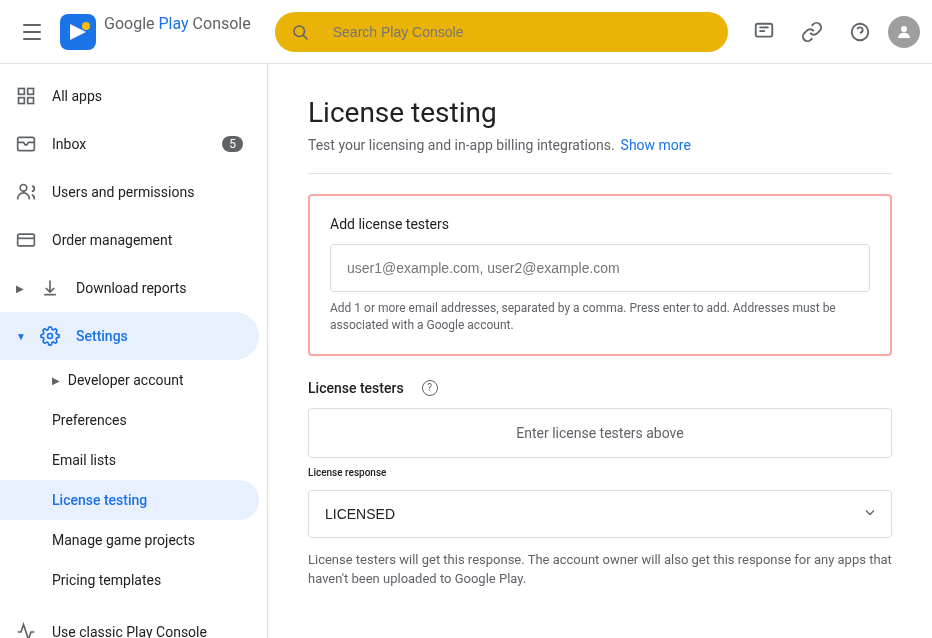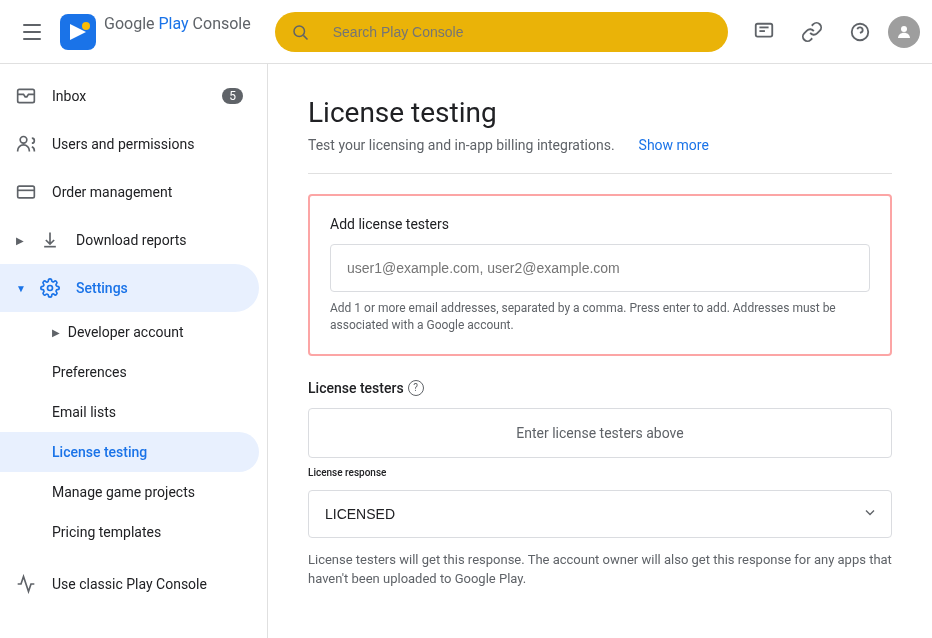--- a/index.html
+++ b/index.html
@@ -44,36 +44,36 @@
       display: flex; align-items: center; padding: 0 16px 0 52px; height: 40px; cursor: pointer; border-radius: 0 24px 24px 0; margin-right: 8px; color: #202124;
     }
     .nav-sub-item.active { background: #e8f0fe; color: #1a73e8; font-weight: 500; }
     .nav-sub-item .nav-label { font-size: 14px; }
 
     
     .main-content {
       flex: 1; overflow-y: auto; padding: 32px 40px;
     }
     .page-title { font-size: 28px; font-weight: 400; color: #202124; margin-bottom: 8px; }
-    .page-subtitle { font-size: 14px; color: #5f6368; margin-bottom: 4px; display: flex; align-items: flex-end; gap: 24px; }
+    .page-subtitle { font-size: 14px; color: #5f6368; margin-bottom: 4px; display: flex; align-items: flex-end; gap: 6px; }
     .show-more-link { color: #1a73e8; cursor: pointer; text-decoration: none; }
     .divider { border: none; border-top: 1px solid #e0e0e0; margin: 20px 0; }
 
     
     .section-box {
       border: 2px solid #fca5a5; border-radius: 4px; padding: 20px; margin-bottom: 24px;
     }
     .section-label { font-size: 14px; color: #202124; margin-bottom: 12px; }
     .email-input-field {
       width: 100%; border: 1px solid #dadce0; border-radius: 4px; padding: 12px 16px; font-size: 14px; color: #202124; outline: none; height: 48px;
     }
     .input-hint { font-size: 12px; color: #5f6368; margin-top: 8px; line-height: 1.4; }
 
     
-    .section-row { display: flex; align-items: center; gap: 4px; margin-bottom: 12px; }
+    .section-row { display: flex; align-items: center; gap: 18px; margin-bottom: 12px; }
     .section-title-text { font-size: 14px; color: #202124; font-weight: 500; }
     .help-icon { width: 16px; height: 16px; border-radius: 50%; border: 1.5px solid #5f6368; display: flex; align-items: center; justify-content: center; font-size: 10px; color: #5f6368; cursor: pointer; flex-shrink: 0; }
     .testers-placeholder-box {
       border: 1px solid #dadce0; border-radius: 4px; padding: 16px; text-align: center; color: #5f6368; font-size: 14px; margin-bottom: 9px;
     }
 
     
     .license-response-label { font-size: 10px; color: #202124; font-weight: 500; margin-bottom: 12px; }
     .select-wrapper { position: relative; }
     .select-wrapper select { width: 100%; border: 1px solid #dadce0; border-radius: 4px; padding: 12px 40px 12px 16px; font-size: 14px; color: #202124; appearance: none; background: #fff; cursor: pointer; height: 48px; outline: none; }
@@ -136,20 +136,31 @@
           <path d="M4 20c0-4 3.6-7 8-7s8 3 8 7"></path>
       </svg>
     </div>
   </div>
 </div>
 
 <div class="body-area">
 
   <nav class="sidebar">
 
+    <div class="nav-item">
+      <span class="nav-icon">
+        <svg width="20" height="20" viewBox="0 0 24 24" fill="none" stroke="#5f6368" stroke-width="2">
+          <rect x="3" y="3" width="7" height="7"></rect>
+            <rect x="14" y="3" width="7" height="7"></rect>
+          <rect x="3" y="14" width="7" height="7"></rect>
+            <rect x="14" y="14" width="7" height="7"></rect>
+        </svg>
+      </span>
+      <span class="nav-label">All apps</span>
+    </div>
 
     <div class="nav-item">
       <span class="nav-icon">
         <svg width="20" height="20" viewBox="0 0 24 24" fill="none" stroke="#5f6368" stroke-width="2">
           <rect x="2" y="4" width="20" height="16" rx="2"></rect>
           <path d="M2 10h7l2 3h2l2-3h7"></path>
         </svg>
       </span>
       <span class="nav-label">Inbox</span>
       <span class="badge">5</span>

